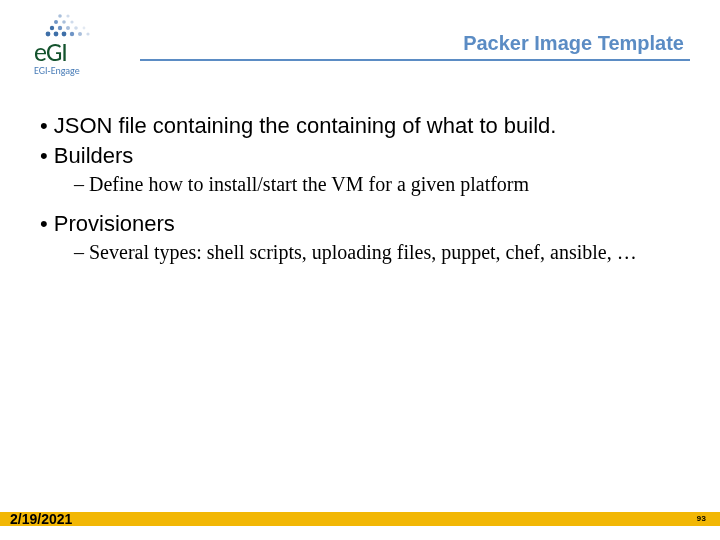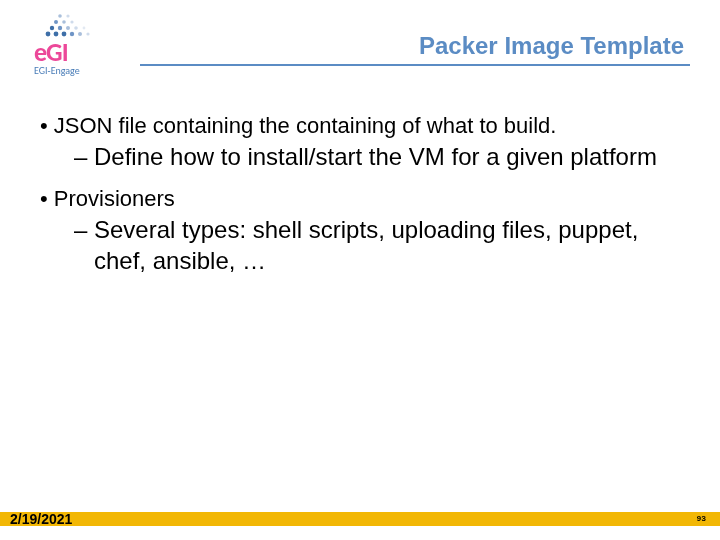--- a/index.html
+++ b/index.html
@@ -28,35 +28,35 @@
     height: 60px;
     position: relative;
   }
   .dots {
     position: absolute;
     top: -6px; left: 8px;
     width: 70px; height: 28px;
   }
   .egi-text {
     font-size: 26px;
-    font-weight: 700;
-    color: #ec4899;
+    font-weight: 400;
+    color: #14532d;
     position: absolute;
     top: 18px; left: 4px;
     letter-spacing: -1px;
   }
   .egi-sub {
     font-size: 10px;
     color: #4a7db8;
     position: absolute;
     top: 46px; left: 4px;
     font-weight: 400;
   }
   .title {
-    font-size: 24px;
+    font-size: 20px;
     font-weight: 700;
     color: #5b8cc4;
     text-align: right;
     padding-top: 14px;
     padding-right: 6px;
     border-bottom: 2px solid #5b8cc4;
     flex: 1;
     margin-left: 20px;
     padding-bottom: 4px;
     font-family: "Gill Sans MT", "Segoe UI", Arial, sans-serif;
@@ -72,22 +72,23 @@
     padding-left: 28px;
     text-indent: -18px;
     margin-bottom: 2px;
   }
   .b1::before {
     content: "• ";
   }
   .b2 {
     padding-left: 64px;
     text-indent: -20px;
-    font-size: 24px;
+    font-size: 20px;
     margin-bottom: 2px;
+    font-family: Liberation Serif, serif;
   }
   .b2::before {
     content: "– ";
   }
   .spacer { height: 10px; }
   .footer {
     position: absolute;
     left: 0; right: 0;
     bottom: 14px;
     height: 14px;
@@ -144,20 +145,21 @@
         </g>
       </svg>
       <div class="egi-text">eGI</div>
       <div class="egi-sub">EGI-Engage</div>
     </div>
     <div class="title">Packer Image Template</div>
   </div>
 
   <div class="content">
     <div class="b1">JSON file containing the containing of what to build.</div>
+    <div class="b1">Builders</div>
     <div class="b2">Define how to install/start the VM for a given platform</div>
     <div class="spacer"></div>
     <div class="b1">Provisioners</div>
     <div class="b2">Several types: shell scripts, uploading files, puppet, chef, ansible, …</div>
   </div>
 
   <div class="footer"></div>
   <div class="date">2/19/2021</div>
   <div class="pageno">93</div>
 </div>

